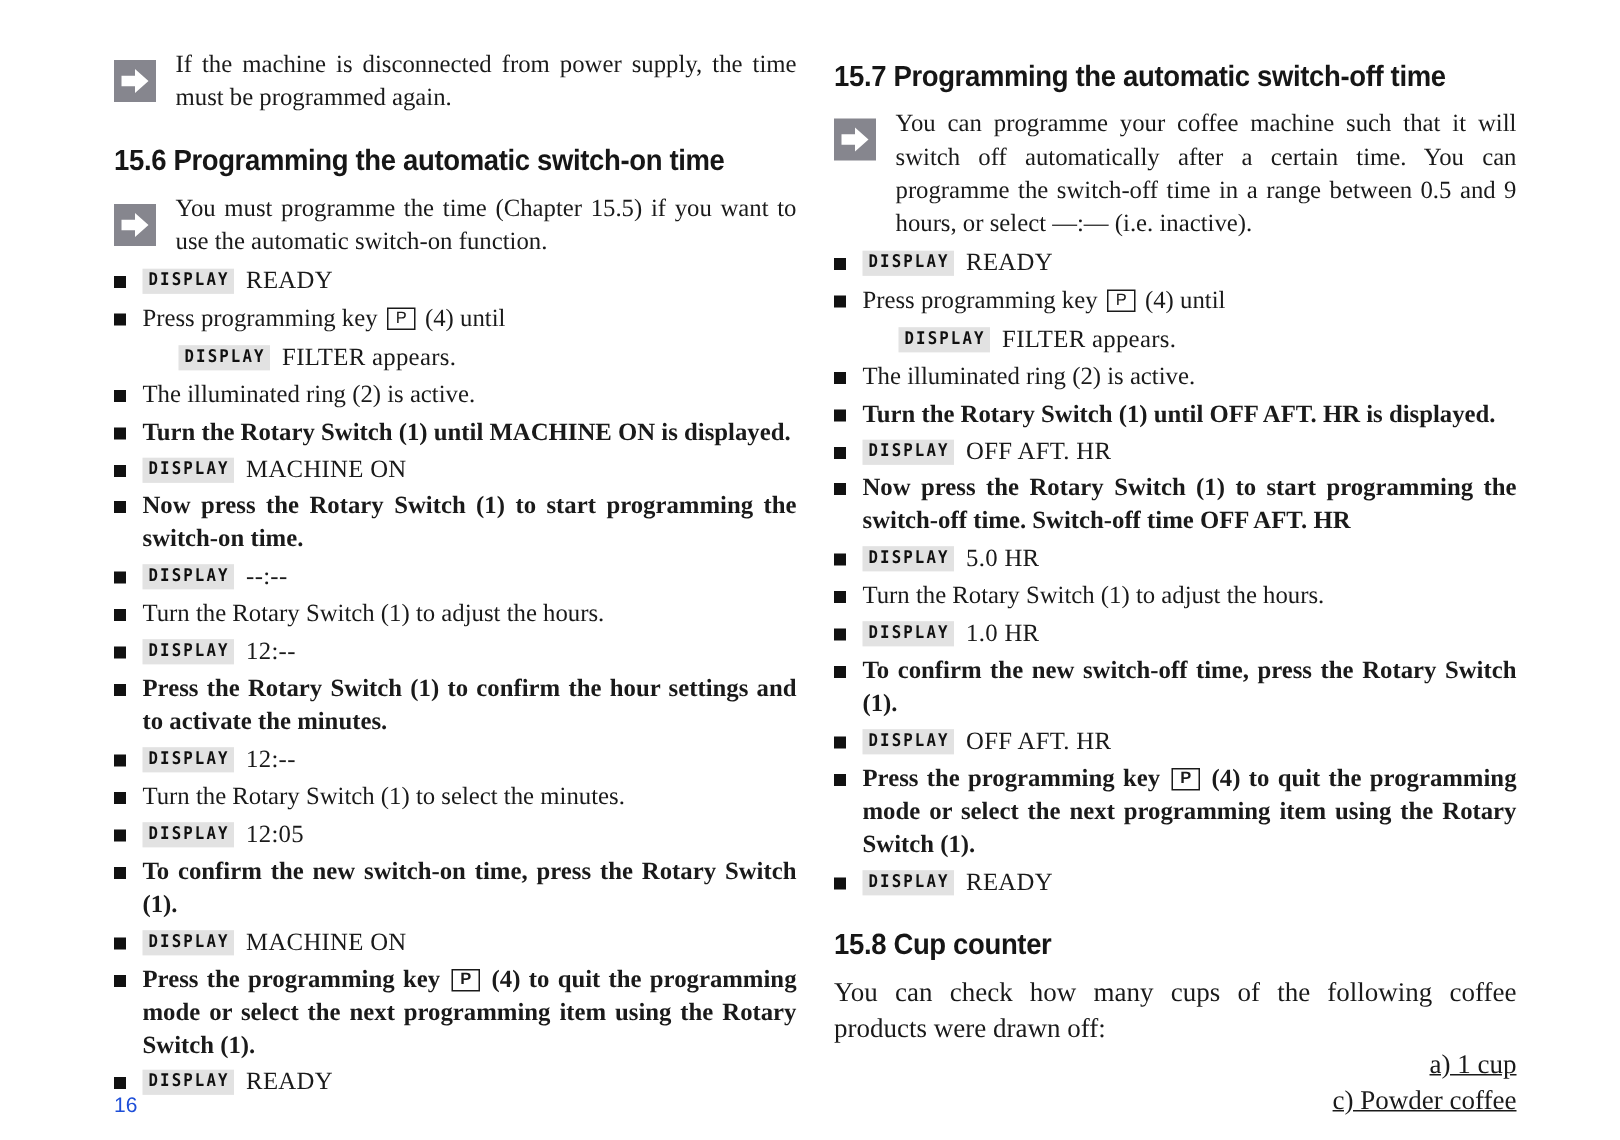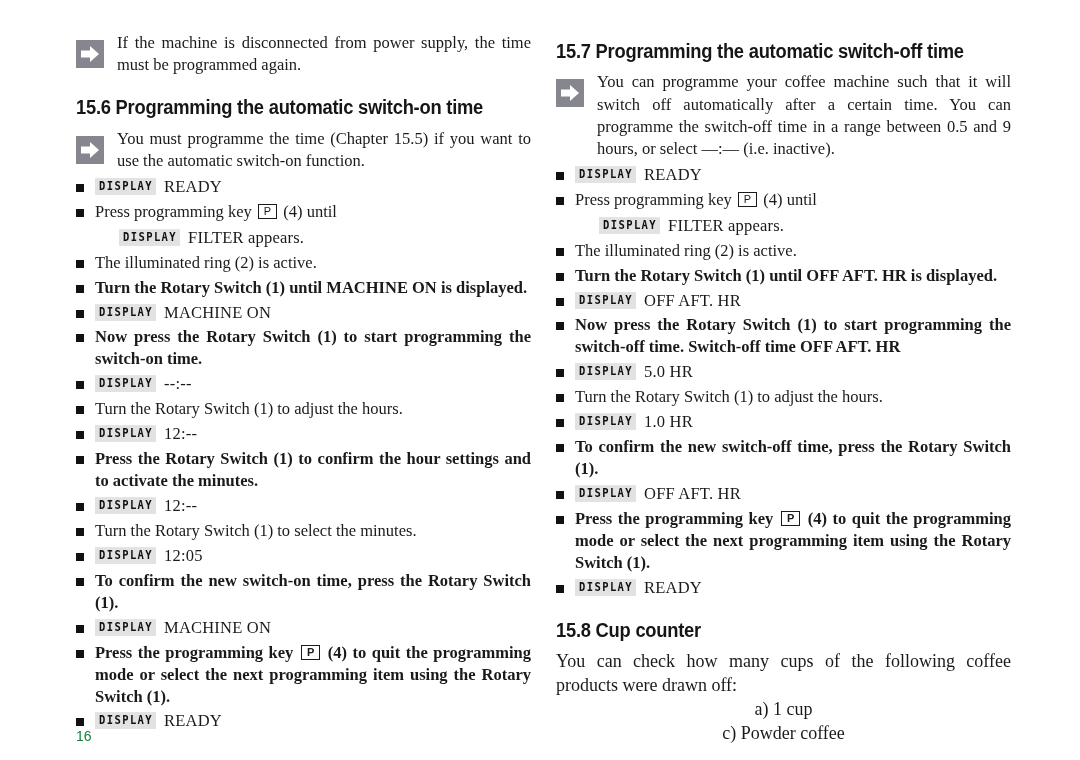--- a/index.html
+++ b/index.html
@@ -139,30 +139,30 @@
     background: #fff;
   }
 
   
   p.body {
     margin: 0 0 0 0;
     font-size: 18px;
     line-height: 1.33;
     text-align: justify;
   }
-  p.body.nj { text-align: center; }
+  p.body.nj { text-align: right; text-decoration: underline; }
 
   
   .folio {
     position: absolute;
     left: 76px;
     top: 728px;
     font-family: "Liberation Sans", sans-serif;
     font-size: 14px;
-    color: #15803d;
+    color: #1d4ed8;
   }
 </style>
 </head>
 <body>
 
 <div class="page">
 
   <div class="col col-left">
 
     <div class="note">

